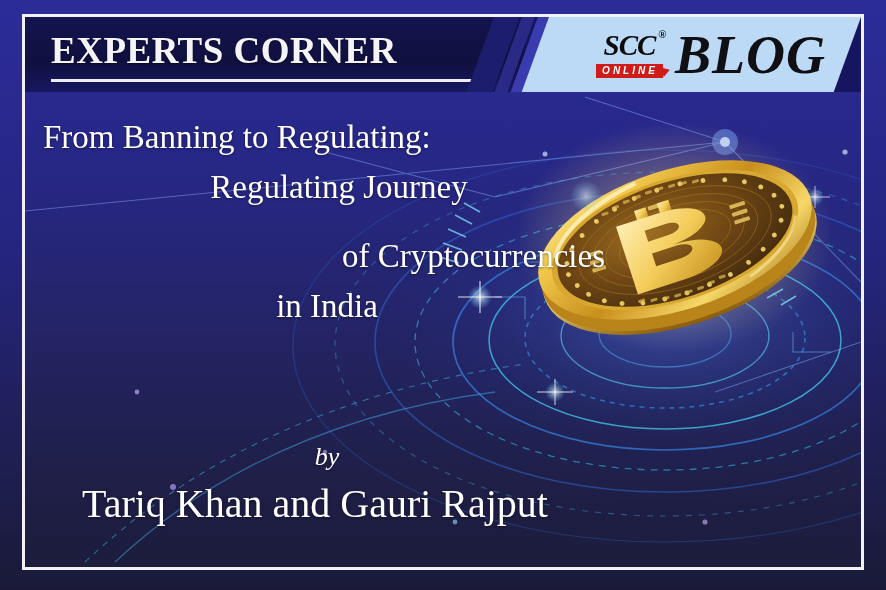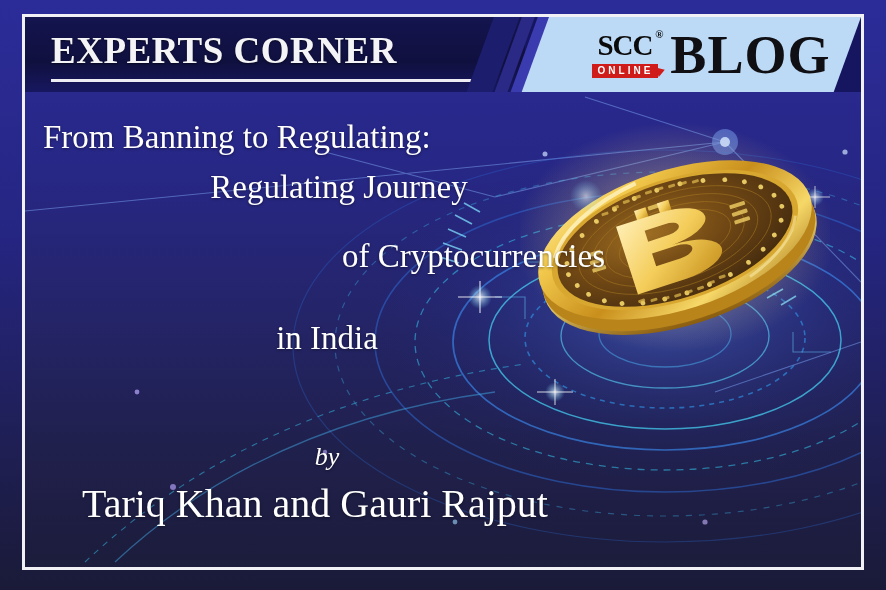--- a/index.html
+++ b/index.html
@@ -68,21 +68,21 @@
   .s5{left:98px;width:11px;background:#5b5bd6;}
 
   
   .logo-panel{
     position:absolute;right:0;top:0;height:75px;width:312px;
     background:#bcd9f5;
     transform:skewX(-20deg);transform-origin:top left;
   }
   .logo-panel-inner{
     position:absolute;right:0;top:0;height:75px;width:300px;
-    display:flex;align-items:center;justify-content:center;gap:12px;
+    display:flex;align-items:center;justify-content:center;gap:12px;font-style:italic;
   }
   .scc-logo{
     display:flex;flex-direction:column;align-items:center;line-height:1;
   }
   .scc-word{
     position:relative;
     font-family:"Liberation Serif", serif;
     font-weight:bold;font-size:29px;color:#0b0b0b;letter-spacing:-1px;
   }
   .scc-reg{
@@ -125,21 +125,21 @@
     font-family:"Liberation Serif", serif;
   }
   .tline{
     font-size:33px;line-height:1.52;
     text-shadow:0 1px 3px rgba(0,0,0,.45);
     white-space:nowrap;
   }
   .tline.l1{text-align:left;padding-left:18px;}
   .tline.l2{text-align:center;padding-left:48px;}
   .tline.l3{text-align:right;padding-left:20px;margin-top:19px;}
-  .tline.l4{text-align:center;padding-left:24px;margin-top:32px;}
+  .tline.l4{text-align:center;padding-left:24px;}
 
   .byline{
     position:absolute;left:0;top:425px;width:580px;text-align:center;
     color:#ffffff;font-family:"Liberation Serif", serif;
   }
   .by-word{
     font-size:26px;font-style:italic;padding-left:24px;
     text-shadow:0 1px 3px rgba(0,0,0,.45);
   }
   .authors{

